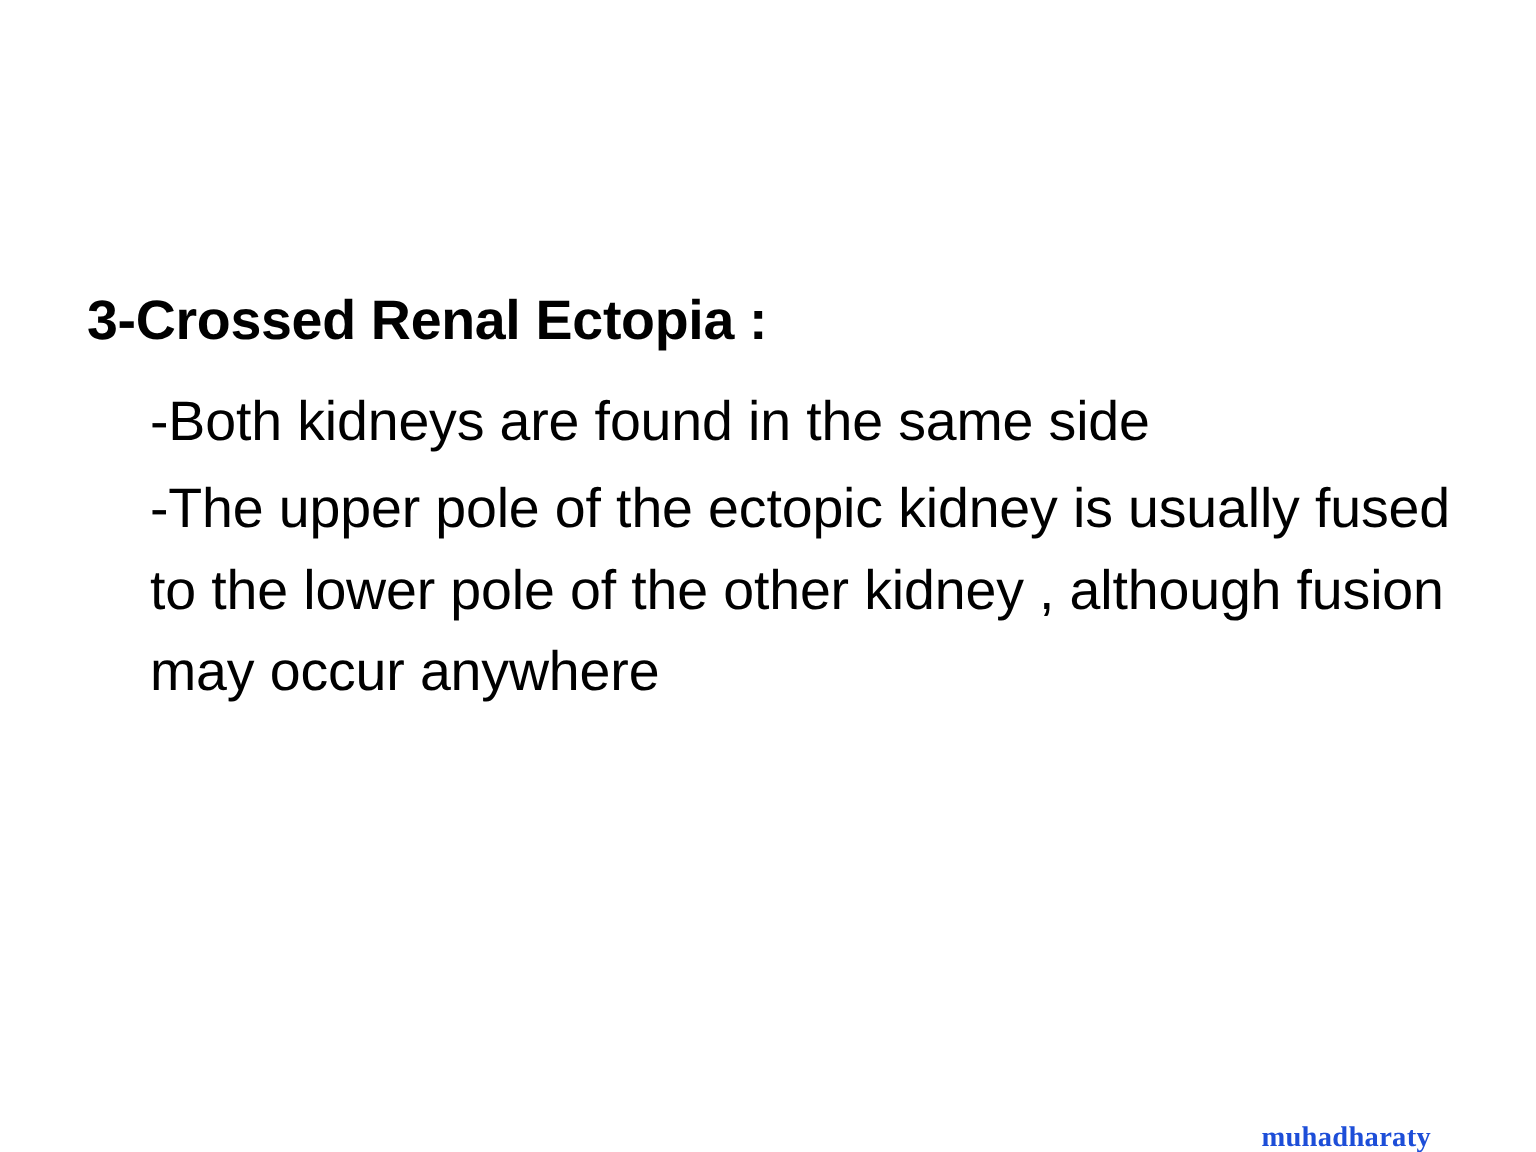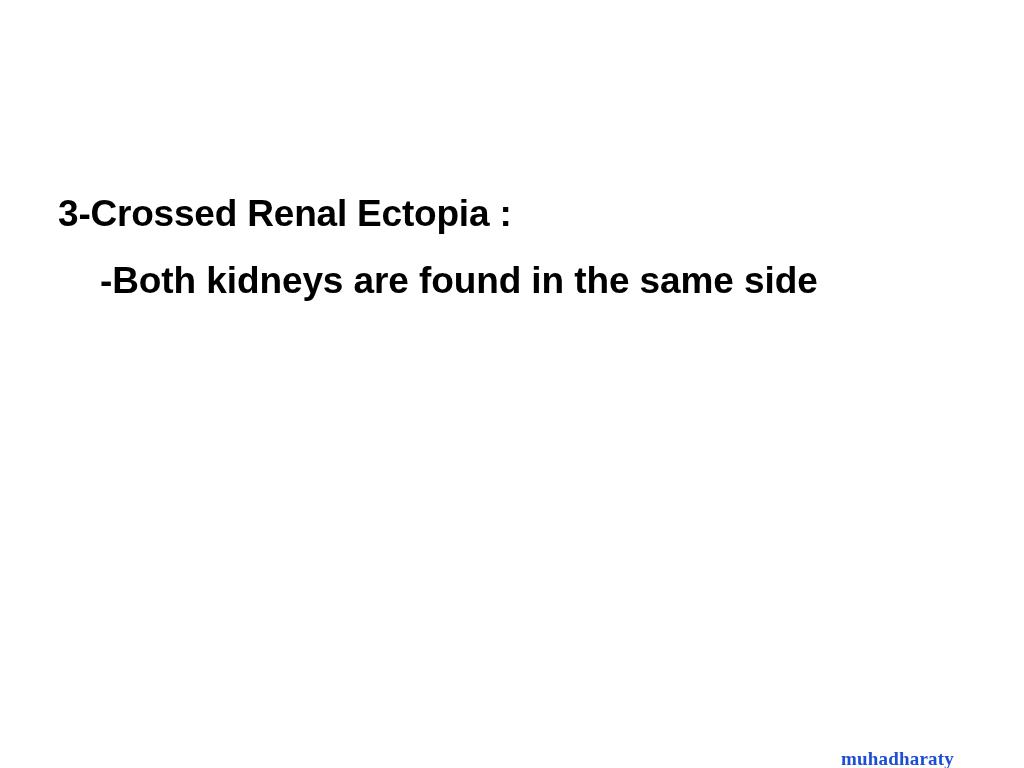--- a/index.html
+++ b/index.html
@@ -31,21 +31,21 @@
   }
   .slide-title {
     font-size: 37px;
     font-weight: bold;
     line-height: 1.30;
     margin: 0 0 16px 0;
     letter-spacing: -0.2px;
   }
   .body-line {
     font-size: 37px;
-    font-weight: bold;
+    font-weight: normal;
     line-height: 1.48;
     margin: 0 0 3px 0;
     text-indent: 0;
     padding-left: 42px;
     letter-spacing: -0.1px;
   }
   .watermark {
     position: absolute;
     right: 14px;
     bottom: 10px;
@@ -61,18 +61,19 @@
 
 <div class="slide">
 
   <div class="content-block">
 
     <h1 class="slide-title">3-Crossed Renal Ectopia :</h1>
 
     <p class="body-line">-Both kidneys are found in the same side</p>
 
 
+    <p class="body-line">-The upper pole of the ectopic kidney is usually fused to the lower pole of the other kidney , although fusion may occur anywhere</p>
 
   </div>
 
   <div class="watermark">muhadharaty</div>
 
 </div>
 
 </body></html>

